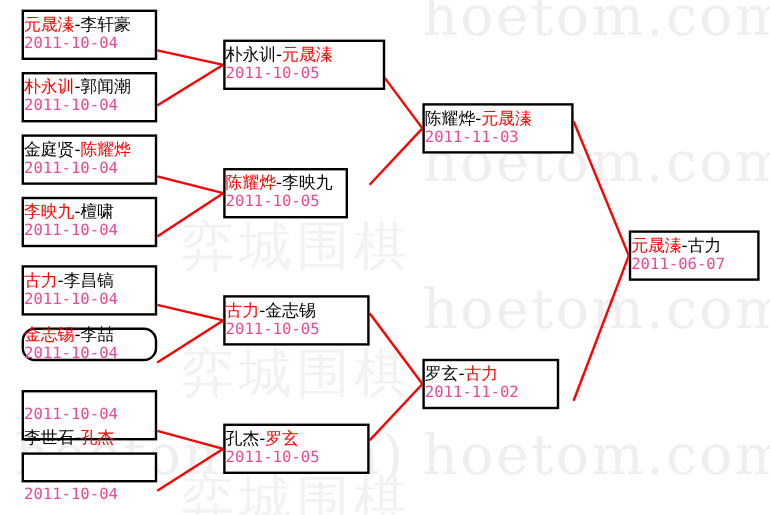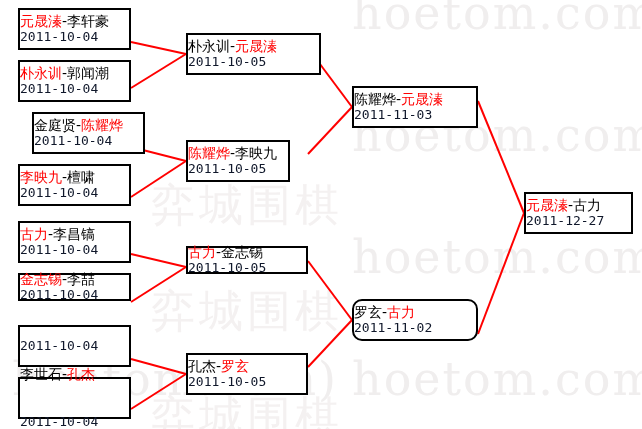--- a/index.html
+++ b/index.html
@@ -51,21 +51,21 @@
     font-size:14px;
     color:#000000;
     white-space:nowrap;
   }
   .p-win{color:#ff0000;}
   .p-lose{color:#000000;}
   .sep{color:#000000;}
   .match-date{
     font-family:"DejaVu Sans Mono","Liberation Mono",monospace;
     font-size:13px;
-    color:#0f172a;
+    color:#ec4899;
     white-space:nowrap;
     letter-spacing:0px;
   }
 </style>
 </head>
 <body>
 
 <div id="bracket-root">
 
   <div id="watermark-layer">
@@ -98,66 +98,66 @@
 
   <div id="boxes-layer">
       <div class="match-box" style="left: 18px; top: 8px; width: 113px; height: 42px; border-color: rgb(0, 0, 0);">
         <div class="match-players"><span class="p-win">元晟溱</span><span class="sep">-</span><span class="p-lose">李轩豪</span></div>
         <div class="match-date">2011-10-04</div>
       </div>
       <div class="match-box" style="left: 18px; top: 60px; width: 113px; height: 42px; border-color: rgb(0, 0, 0);">
         <div class="match-players"><span class="p-win">朴永训</span><span class="sep">-</span><span class="p-lose">郭闻潮</span></div>
         <div class="match-date">2011-10-04</div>
       </div>
-      <div class="match-box" style="left: 18px; top: 112px; width: 113px; height: 42px; border-color: rgb(0, 0, 0); margin-left: 14px;">
+      <div class="match-box" style="left: 18px; top: 112px; width: 113px; height: 42px; border-color: rgb(0, 0, 0);">
         <div class="match-players"><span class="p-lose">金庭贤</span><span class="sep">-</span><span class="p-win">陈耀烨</span></div>
         <div class="match-date">2011-10-04</div>
       </div>
       <div class="match-box" style="left: 18px; top: 164px; width: 113px; height: 42px; border-color: rgb(0, 0, 0);">
         <div class="match-players"><span class="p-win">李映九</span><span class="sep">-</span><span class="p-lose">檀啸</span></div>
         <div class="match-date">2011-10-04</div>
       </div>
       <div class="match-box" style="left: 18px; top: 221px; width: 113px; height: 42px; border-color: rgb(0, 0, 0);">
         <div class="match-players"><span class="p-win">古力</span><span class="sep">-</span><span class="p-lose">李昌镐</span></div>
         <div class="match-date">2011-10-04</div>
       </div>
-      <div class="match-box" style="left: 18px; top: 273px; width: 113px; height: 28px; border-color: rgb(0, 0, 0);">
+      <div class="match-box" style="left: 18px; top: 273px; width: 113px; height: 28px; border-color: rgb(0, 0, 0); border-radius: 11px;">
         <div class="match-players"><span class="p-win">金志锡</span><span class="sep">-</span><span class="p-lose">李喆</span></div>
         <div class="match-date">2011-10-04</div>
       </div>
       <div class="match-box" style="left: 18px; top: 325px; width: 113px; height: 42px; border-color: rgb(0, 0, 0);">
         <div class="match-date">2011-10-04</div>
       </div>
-      <div class="match-box" style="left: 18px; top: 377px; width: 113px; height: 42px; border-color: rgb(0, 0, 0); gap: 32px;">
+      <div class="match-box" style="left: 18px; top: 377px; width: 113px; height: 25px; border-color: rgb(0, 0, 0); gap: 32px;">
         <div class="match-players"><span class="p-lose">李世石</span><span class="sep">-</span><span class="p-win">孔杰</span></div>
         <div class="match-date">2011-10-04</div>
       </div>
       <div class="match-box" style="left: 186px; top: 33px; width: 135px; height: 42px; border-color: rgb(0, 0, 0);">
         <div class="match-players"><span class="p-lose">朴永训</span><span class="sep">-</span><span class="p-win">元晟溱</span></div>
         <div class="match-date">2011-10-05</div>
       </div>
       <div class="match-box" style="left: 186px; top: 140px; width: 104px; height: 42px; border-color: rgb(0, 0, 0);">
         <div class="match-players"><span class="p-win">陈耀烨</span><span class="sep">-</span><span class="p-lose">李映九</span></div>
         <div class="match-date">2011-10-05</div>
       </div>
-      <div class="match-box" style="left: 186px; top: 246px; width: 122px; height: 28px; border-color: rgb(0, 0, 0);">
+      <div class="match-box" style="left: 186px; top: 246px; width: 122px; height: 42px; border-color: rgb(0, 0, 0);">
         <div class="match-players"><span class="p-win">古力</span><span class="sep">-</span><span class="p-lose">金志锡</span></div>
         <div class="match-date">2011-10-05</div>
       </div>
       <div class="match-box" style="left: 186px; top: 353px; width: 122px; height: 42px; border-color: rgb(0, 0, 0);">
         <div class="match-players"><span class="p-lose">孔杰</span><span class="sep">-</span><span class="p-win">罗玄</span></div>
         <div class="match-date">2011-10-05</div>
       </div>
       <div class="match-box" style="left: 352px; top: 86px; width: 126px; height: 42px; border-color: rgb(0, 0, 0);">
         <div class="match-players"><span class="p-lose">陈耀烨</span><span class="sep">-</span><span class="p-win">元晟溱</span></div>
         <div class="match-date">2011-11-03</div>
       </div>
-      <div class="match-box" style="left: 352px; top: 299px; width: 126px; height: 42px; border-color: rgb(0, 0, 0); border-radius: 10px;">
+      <div class="match-box" style="left: 352px; top: 299px; width: 114px; height: 42px; border-color: rgb(0, 0, 0);">
         <div class="match-players"><span class="p-lose">罗玄</span><span class="sep">-</span><span class="p-win">古力</span></div>
         <div class="match-date">2011-11-02</div>
       </div>
       <div class="match-box" style="left: 524px; top: 192px; width: 109px; height: 42px; border-color: rgb(0, 0, 0);">
         <div class="match-players"><span class="p-win">元晟溱</span><span class="sep">-</span><span class="p-lose">古力</span></div>
-        <div class="match-date">2011-12-27</div>
+        <div class="match-date">2011-06-07</div>
       </div>
     </div>
 
 </div>
 
 </body></html>

